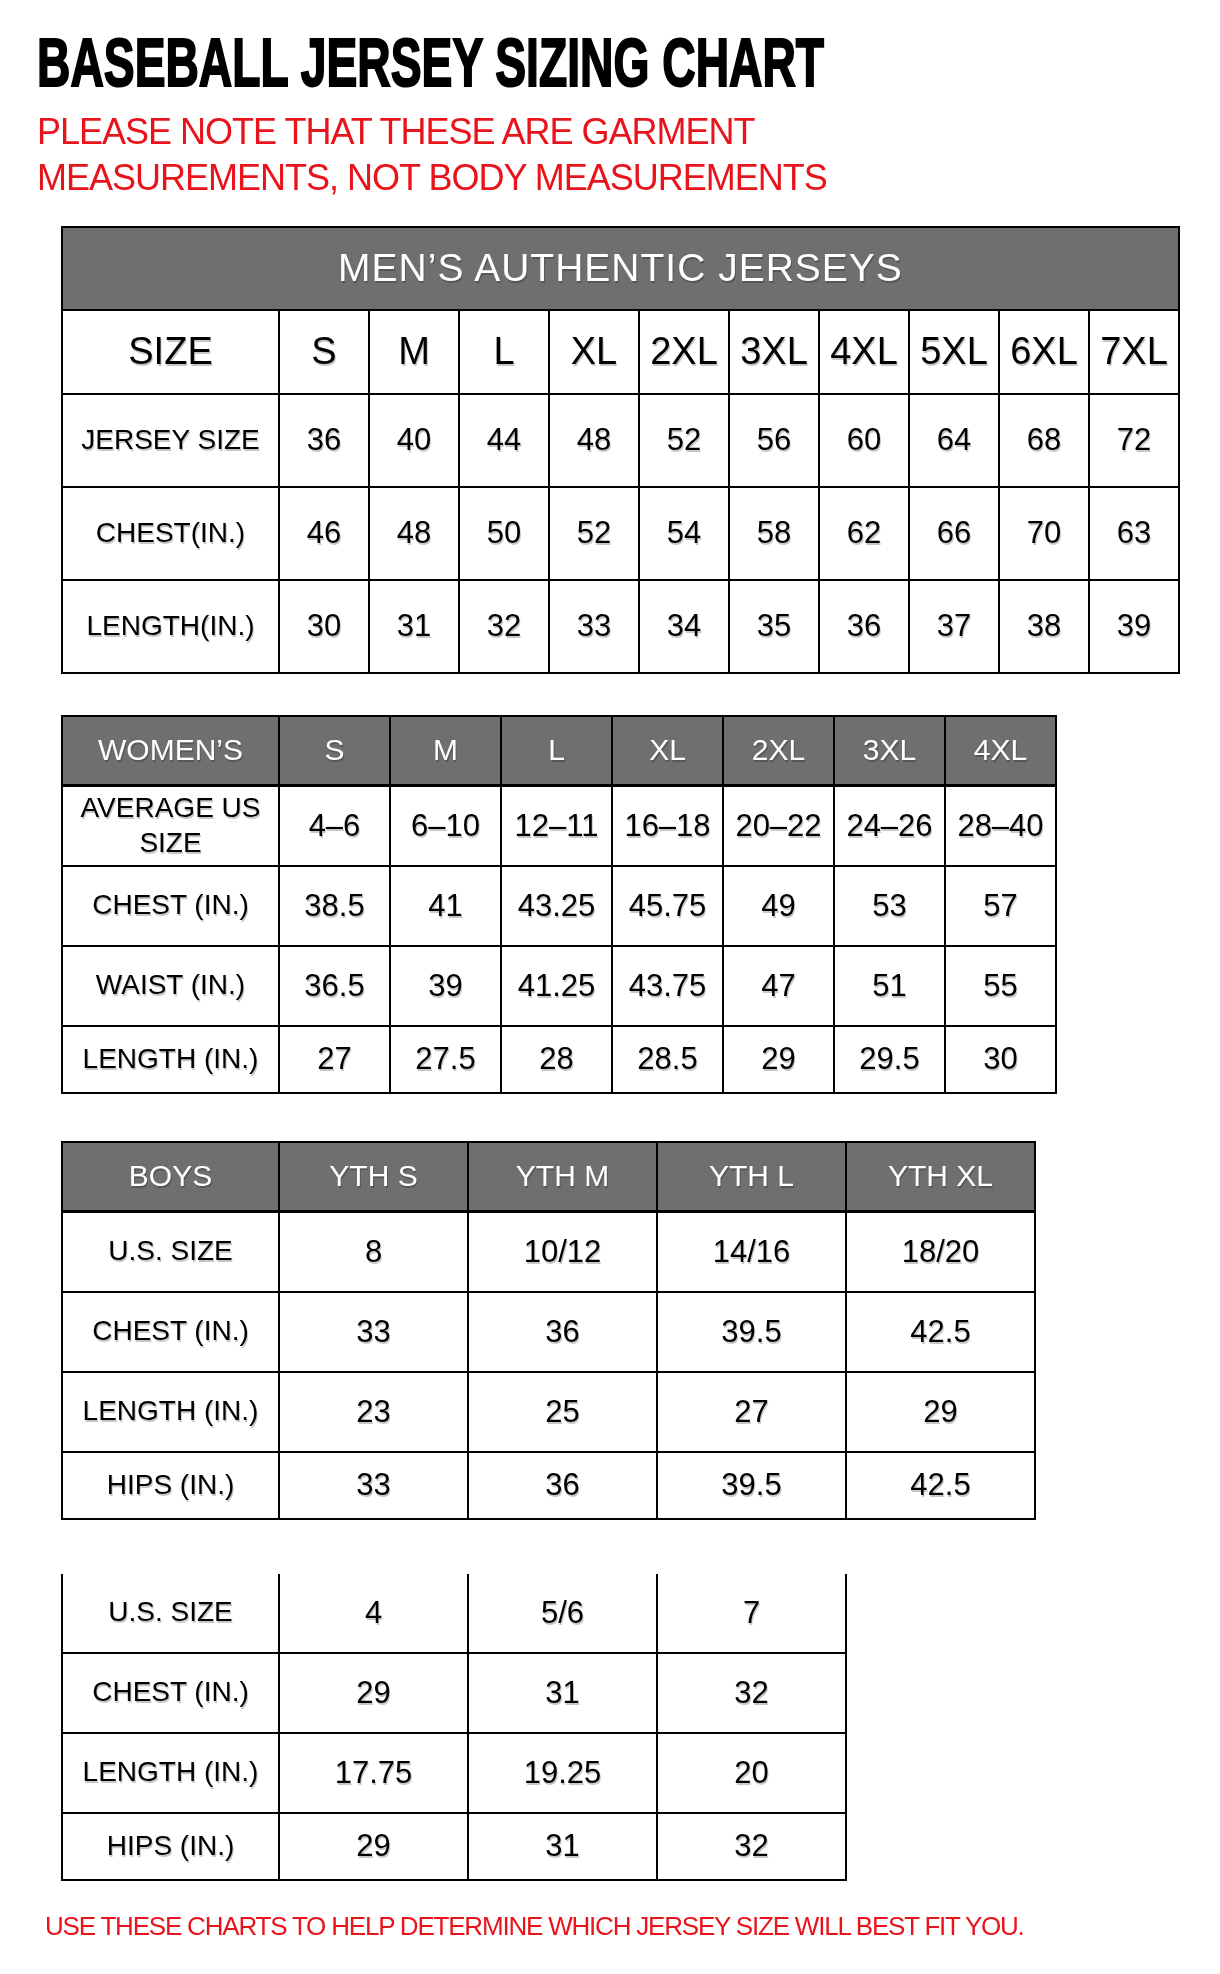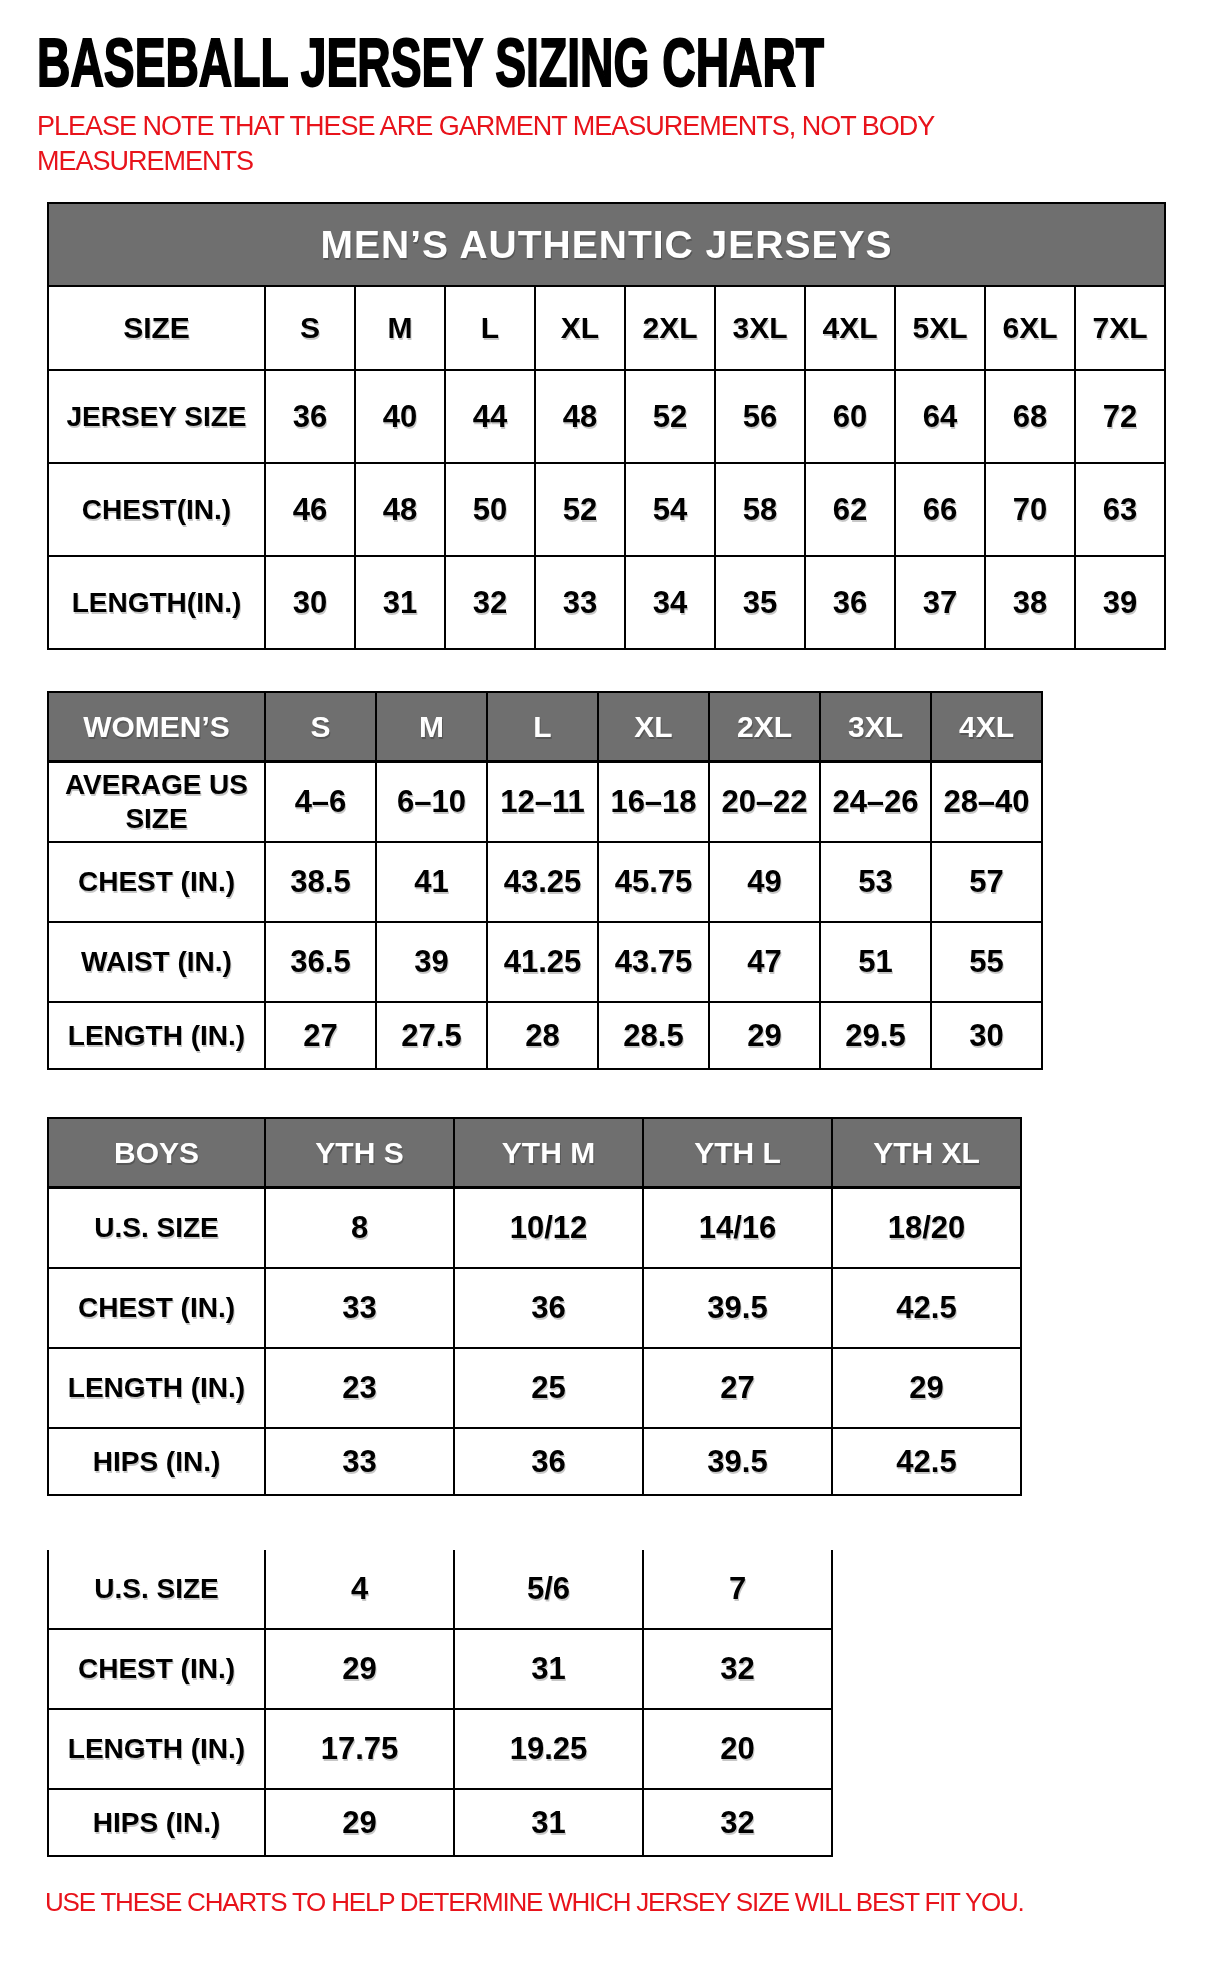--- a/index.html
+++ b/index.html
@@ -25,32 +25,31 @@
     white-space:nowrap;
     transform:scaleX(0.68);
     transform-origin:0 50%;
     -webkit-text-stroke:2px #000;
     letter-spacing:0;
   }
   .note{
     margin:12px 0 0 0;
     max-width:950px;
     color:var(--red);
-    font-size:27px;
+    font-size:36px;
     line-height:1.28;
     letter-spacing:-1px;
   }
   
   .tables{margin-top:24px;}
   table.tbl{
     border-collapse:separate;
     border-spacing:0;
     table-layout:fixed;
-    margin-left:10px;
-    font-weight:bold;
+    margin-left:24px;
   }
   .t-mens{margin-bottom:41px;}
   .t-womens{margin-bottom:47px;}
   .t-boys{margin-bottom:54px;}
   .tbl td{
     text-align:center;
     vertical-align:middle;
     overflow:hidden;
     text-shadow:1px 1.5px 0 rgba(0,0,0,.22);
   }
@@ -60,21 +59,21 @@
     background:var(--gray);
     color:#fff;
     border:2px solid var(--line);
     font-size:39px;
     letter-spacing:1px;
   }
   
   .cell-colhead{
     border-right:2px solid var(--line);
     border-bottom:2px solid var(--line);
-    font-size:30px;
+    font-size:38px;
   }
   
   .cell-gray{
     background:var(--gray);
     color:#fff;
     border-top:2px solid var(--line);
     border-right:2px solid var(--line);
     border-bottom:3px solid var(--line);
     font-size:30px;
   }

